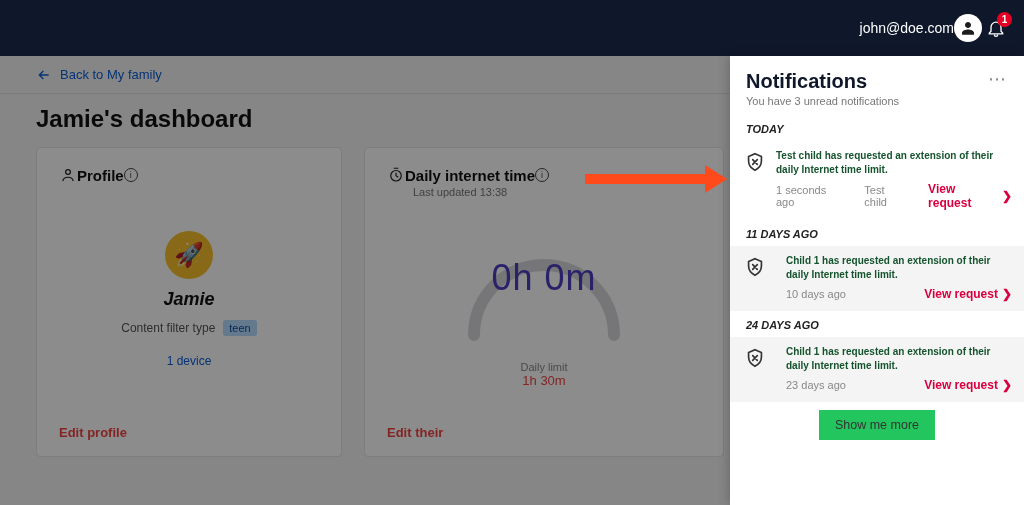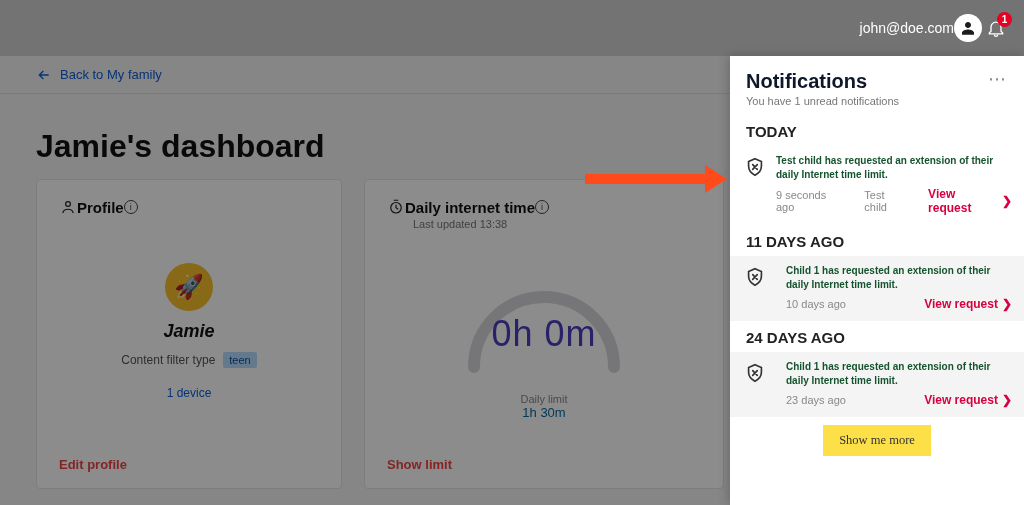--- a/index.html
+++ b/index.html
@@ -1,34 +1,34 @@
 <!DOCTYPE html>
 <html><head>
 <meta charset="utf-8">
 <style>
   * { box-sizing: border-box; margin: 0; padding: 0; }
   html, body { width: 1024px; height: 505px; overflow: hidden; font-family: Arial, Helvetica, sans-serif; }
   body { position: relative; background: #f5f5f5; }
 
   
-  .topbar { height: 56px; background: #737373; color: #fff; display: flex; align-items: center; justify-content: flex-end; padding: 0 18px; gap: 0; }
+  .topbar { height: 56px; background: #0f172a; color: #fff; display: flex; align-items: center; justify-content: flex-end; padding: 0 18px; gap: 0; }
   .topbar .email { font-size: 14px; color: #fff; }
   .avatar-circle { width: 28px; height: 28px; border-radius: 50%; background: #fff; display:flex; align-items:center; justify-content:center; }
   .avatar-circle svg { width:18px; height:18px; fill:#1c1c1c; }
   .bell-wrap { position: relative; width: 24px; height: 24px; display:flex; align-items:center; justify-content:center; cursor:pointer; padding-left:4px; }
   .bell-wrap svg { width: 22px; height: 22px; stroke:#fff; fill:none; stroke-width:1.6; }
   .bell-badge { position:absolute; top:-4px; right:-6px; min-width:15px; height:15px; border-radius:50%; background:#e60024; color:#fff; font-size:10px; line-height:15px; text-align:center; font-weight:700; }
 
   
   .content { position:absolute; top:56px; left:0; right:0; bottom:0;border-radius:7px; }
   .breadcrumb-bar { height:38px; display:flex; align-items:center; padding:0 36px; border-bottom:1px solid #e0e0e0; }
   .back-link { color:#0b5ed7; font-size:13px; display:flex; align-items:center; gap:8px; cursor:pointer; }
   .back-link svg { width:16px; height:16px; stroke:#0b5ed7; fill:none; stroke-width:2; }
 
-  h1.page-title { font-size:32px; font-weight:700; margin: 34px 0 14px 36px; color:#111; }
+  h1.page-title { font-size:24px; font-weight:700; margin: 11px 0 14px 36px; color:#111; }
 
   .cards { display:flex; gap:22px; padding:0 36px; }
   .card { background:#fff; border:1px solid #e3e3e3; border-radius:4px; padding:18px 22px 16px 22px; display:flex; flex-direction:column; }
   .card.profile { width:306px; height:310px; }
   .card.daily   { width:360px; height:310px; }
 
   .card-head { display:flex; align-items:center; }
   .card-head .ic { width:18px; height:18px; display:flex; align-items:center; justify-content:center; }
   .card-head .ic svg { width:18px; height:18px; stroke:#222; fill:none; stroke-width:1.6; }
   .card-title { font-size:15px; font-weight:700; color:#111; }
@@ -39,54 +39,54 @@
   .avatar-big { width:48px; height:48px; border-radius:50%; background:#f7c02b; display:flex; align-items:center; justify-content:center; font-size:24px; }
   .profile-name { font-size:18px; font-weight:700; color:#111;font-style:italic; }
   .filter-row { font-size:12px; color:#555; display:flex; align-items:center; gap:8px; }
   .teen-badge { background:#b9dcff; color:#0a4d9d; font-size:11px; padding:2px 6px; border-radius:2px; }
   .devices { color:#0b5ed7; font-size:12px; margin-top:8px; }
   .card-footer { color:#ef4444; font-size:13px; font-weight:600; cursor:pointer; margin-top:auto; padding-top:10px; }
 
   .gauge-wrap { flex:1; display:flex; flex-direction:column; align-items:center; justify-content:center; }
   .gauge { position:relative; width:180px; height:130px; }
   .gauge svg { width:180px; height:130px; }
-  .gauge-center { position:absolute; top:32px; left:0; width:100%; text-align:center;margin-top:24px; }
+  .gauge-center { position:absolute; top:32px; left:0; width:100%; text-align:center; }
   .gauge-time { font-size:36px; color:#4b3fbf; font-weight:400; letter-spacing:1px; }
   .gauge-spent { font-size:13px; color:#4b3fbf; margin-top:-2px; }
   .limit-lbl { font-size:11px; color:#888; margin-top:6px; }
-  .limit-val { font-size:13px; color:#0369a1; }
+  .limit-val { font-size:13px; color:#ef4444; }
 
   
   .dim { position:absolute; top:56px; left:0; right:0; bottom:0; background:rgba(0,0,0,.45); }
 
   
   .arrow { position:absolute; left:585px; top:165px; display:flex; align-items:center; z-index:50; }
   .arrow-shaft { width:120px; height:10px; background:#ff4a1c; }
   .arrow-head  { width:0; height:0; border-left:22px solid #ff4a1c; border-top:14px solid transparent; border-bottom:14px solid transparent; }
 
   
   .panel { position:absolute; top:56px; right:0; bottom:0; width:294px; background:#fff; box-shadow:-2px 0 10px rgba(0,0,0,.2); z-index:40; display:flex; flex-direction:column; overflow:hidden; }
   .panel-head { padding:14px 16px 8px 16px; display:flex; align-items:flex-start; justify-content:space-between; }
   .panel-head-left h2 { font-size:20px; font-weight:700; color:#0f172a; }
   .panel-head-left .sub { font-size:11px; color:#777; margin-top:2px; }
   .kebab { color:#888; font-size:18px; line-height:1; cursor:pointer; letter-spacing:2px; }
 
-  .group-label { font-size:15px; font-weight:700; color:#222; padding:8px 16px 6px 16px; }
+  .group-label { font-size:11px; font-weight:700; color:#222; padding:8px 16px 6px 16px;font-style:italic; }
 
   .notif { display:flex; gap:10px; padding:8px 12px 10px 14px; }
   .notif.alt { background:#f4f4f4;gap:20px; }
   .notif-ic { width:22px; height:22px; flex-shrink:0; display:flex; align-items:center; justify-content:center; margin-top:2px; }
   .notif-ic svg { width:22px; height:22px; }
   .notif-body { flex:1; min-width:0; }
   .notif-title { font-size:10px; color:#14532d; font-weight:600; line-height:1.35; }
   .notif-meta { display:flex; align-items:center; gap:20px; margin-top:6px; font-size:11px; color:#888; }
   .notif-action { margin-left:auto; color:#d9003f; font-weight:600; font-size:12px; display:flex; align-items:center; gap:4px; cursor:pointer; }
   .notif-action .chev { font-size:12px; }
 
-  .show-more { align-self:center; margin:8px auto 10px auto; background:#fde047; border:none; padding:8px 16px; font-size:12.5px; color:#333; cursor:pointer;font-family:Liberation Serif, serif; }
+  .show-more { align-self:center; margin:8px auto 10px auto; background:#22c55e; border:none; padding:8px 16px; font-size:12.5px; color:#333; cursor:pointer; }
 </style>
 </head>
 <body>
 
 <div class="topbar">
   <span class="email">john@doe.com</span>
   <span class="avatar-circle">
     <svg viewBox="0 0 24 24">
         <path d="M12 12c2.2 0 4-1.8 4-4s-1.8-4-4-4-4 1.8-4 4 1.8 4 4 4zm0 2c-3 0-8 1.5-8 4.5V21h16v-2.5c0-3-5-4.5-8-4.5z"></path>
       </svg>
@@ -153,53 +153,53 @@
           <svg viewBox="0 0 180 130">
               <path d="M 20 110 A 70 70 0 1 1 160 110" stroke="#d8d8da" stroke-width="12" fill="none" stroke-linecap="round"></path>
             </svg>
           <div class="gauge-center">
             <div class="gauge-time">0h 0m</div>
           </div>
         </div>
         <div class="limit-lbl">Daily limit</div>
         <div class="limit-val">1h 30m</div>
       </div>
-      <div class="card-footer">Show limit</div>
+      <div class="card-footer">Edit their</div>
     </div>
   </div>
 </div>
 
 <div class="dim"></div>
 
 <div class="arrow">
   <div class="arrow-shaft"></div>
     <div class="arrow-head"></div>
 </div>
 
 <div class="panel">
   <div class="panel-head">
     <div class="panel-head-left">
       <h2>Notifications</h2>
-      <div class="sub">You have 1 unread notifications</div>
+      <div class="sub">You have 3 unread notifications</div>
     </div>
     <span class="kebab">⋯</span>
   </div>
   <div id="notif-groups">
       <div class="group-label">TODAY</div>
       <div class="notif">
         <span class="notif-ic">
           <svg viewBox="0 0 24 24" fill="none" stroke="#333" stroke-width="1.8">
             <path d="M12 3l7 3v5c0 5-3 8-7 10-4-2-7-5-7-10V6l7-3z"></path>
             <path d="M9.5 9.5l5 5M14.5 9.5l-5 5" stroke-linecap="round"></path>
           </svg>
         </span>
         <div class="notif-body">
           <div class="notif-title">Test child has requested an extension of their daily Internet time limit.</div>
           <div class="notif-meta">
-            <span>9 seconds ago</span>
+            <span>1 seconds ago</span>
             <span>Test child</span>
             <span class="notif-action">View request <span class="chev">❯</span></span>
           </div>
         </div>
       </div>
       <div class="group-label">11 DAYS AGO</div>
       <div class="notif alt">
         <span class="notif-ic">
           <svg viewBox="0 0 24 24" fill="none" stroke="#333" stroke-width="1.8">
             <path d="M12 3l7 3v5c0 5-3 8-7 10-4-2-7-5-7-10V6l7-3z"></path>

